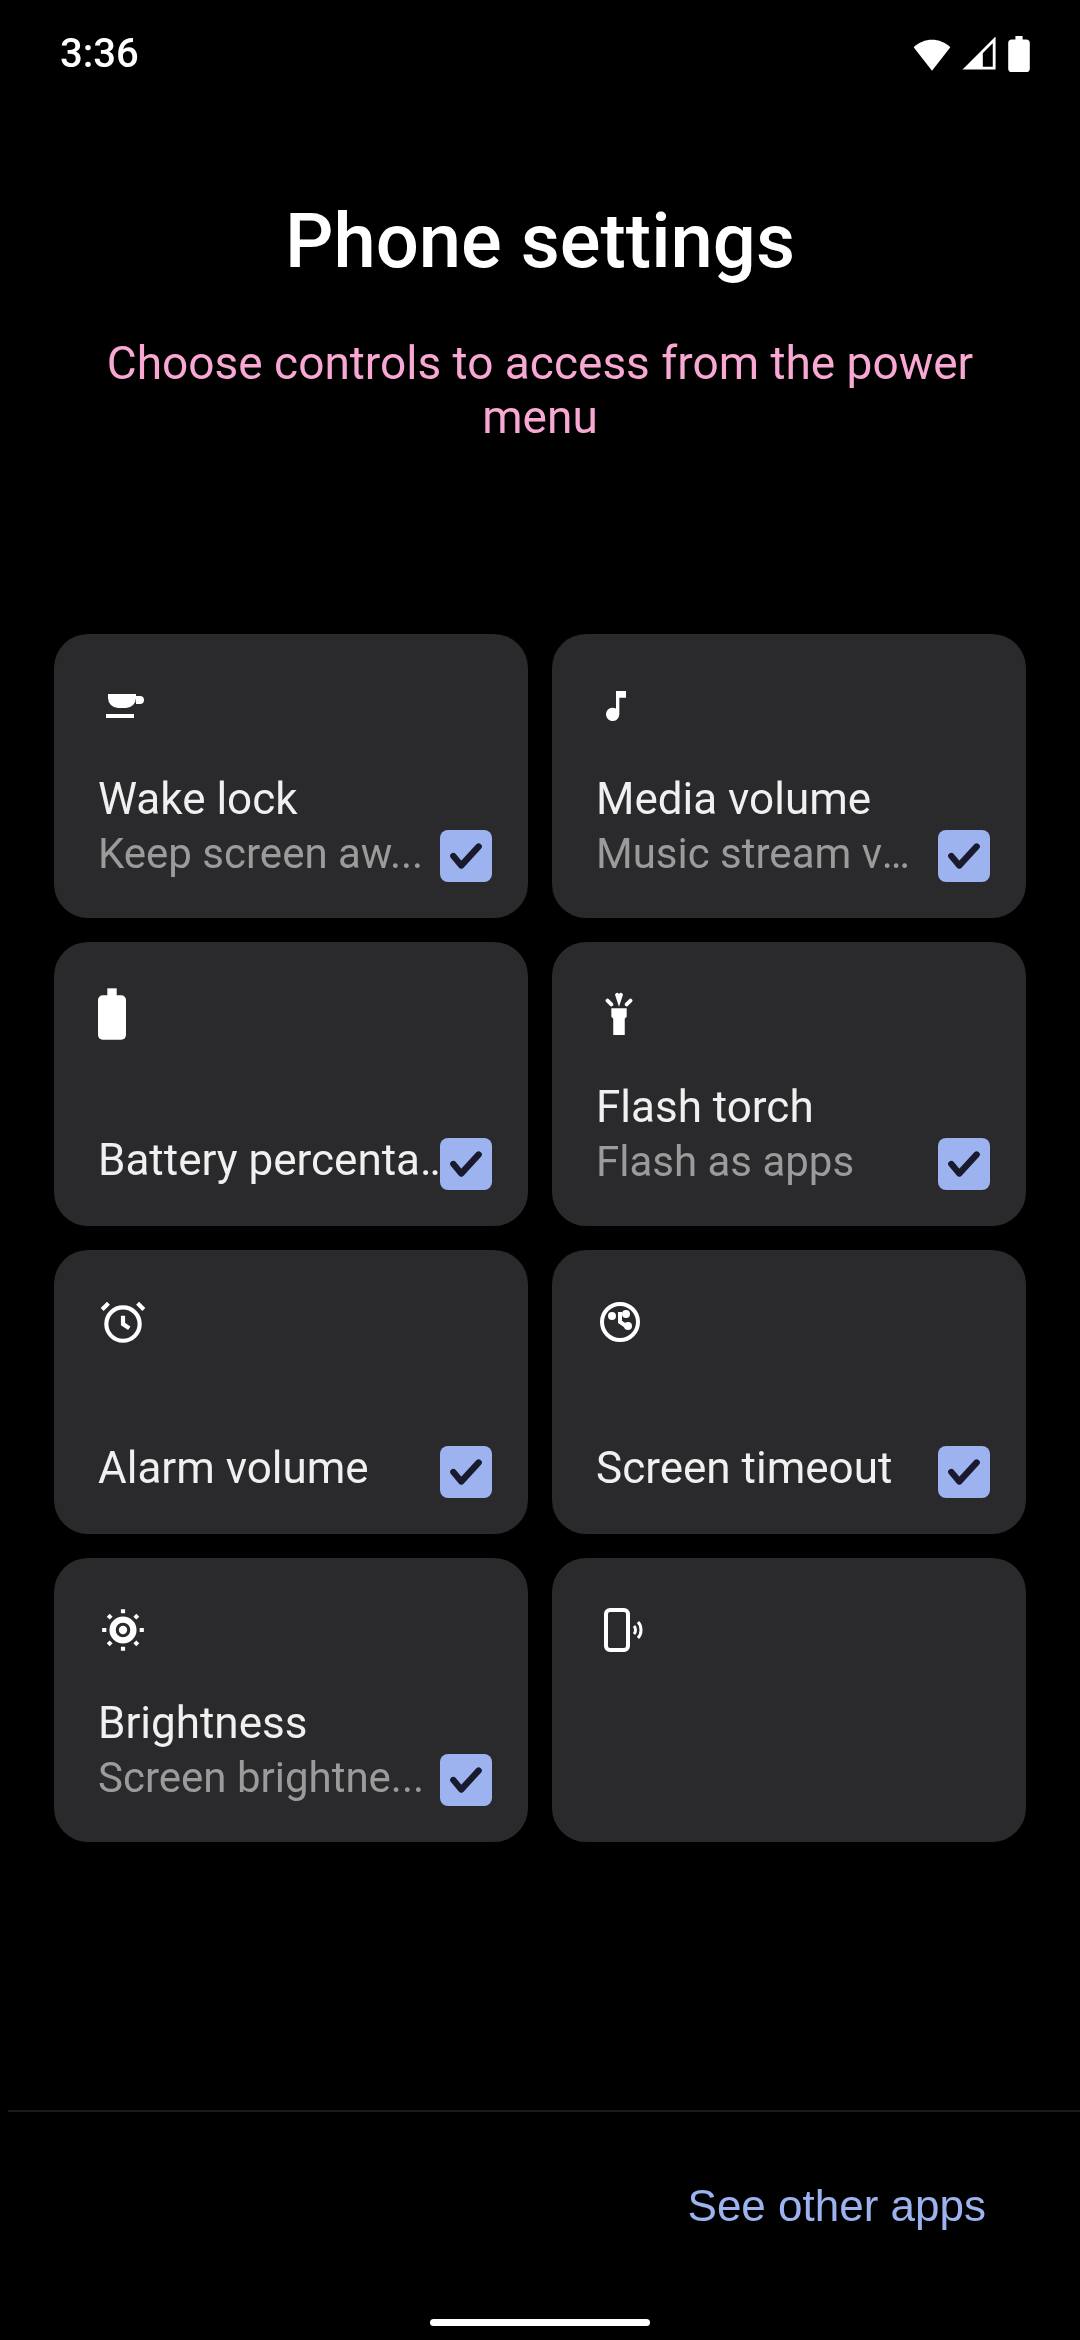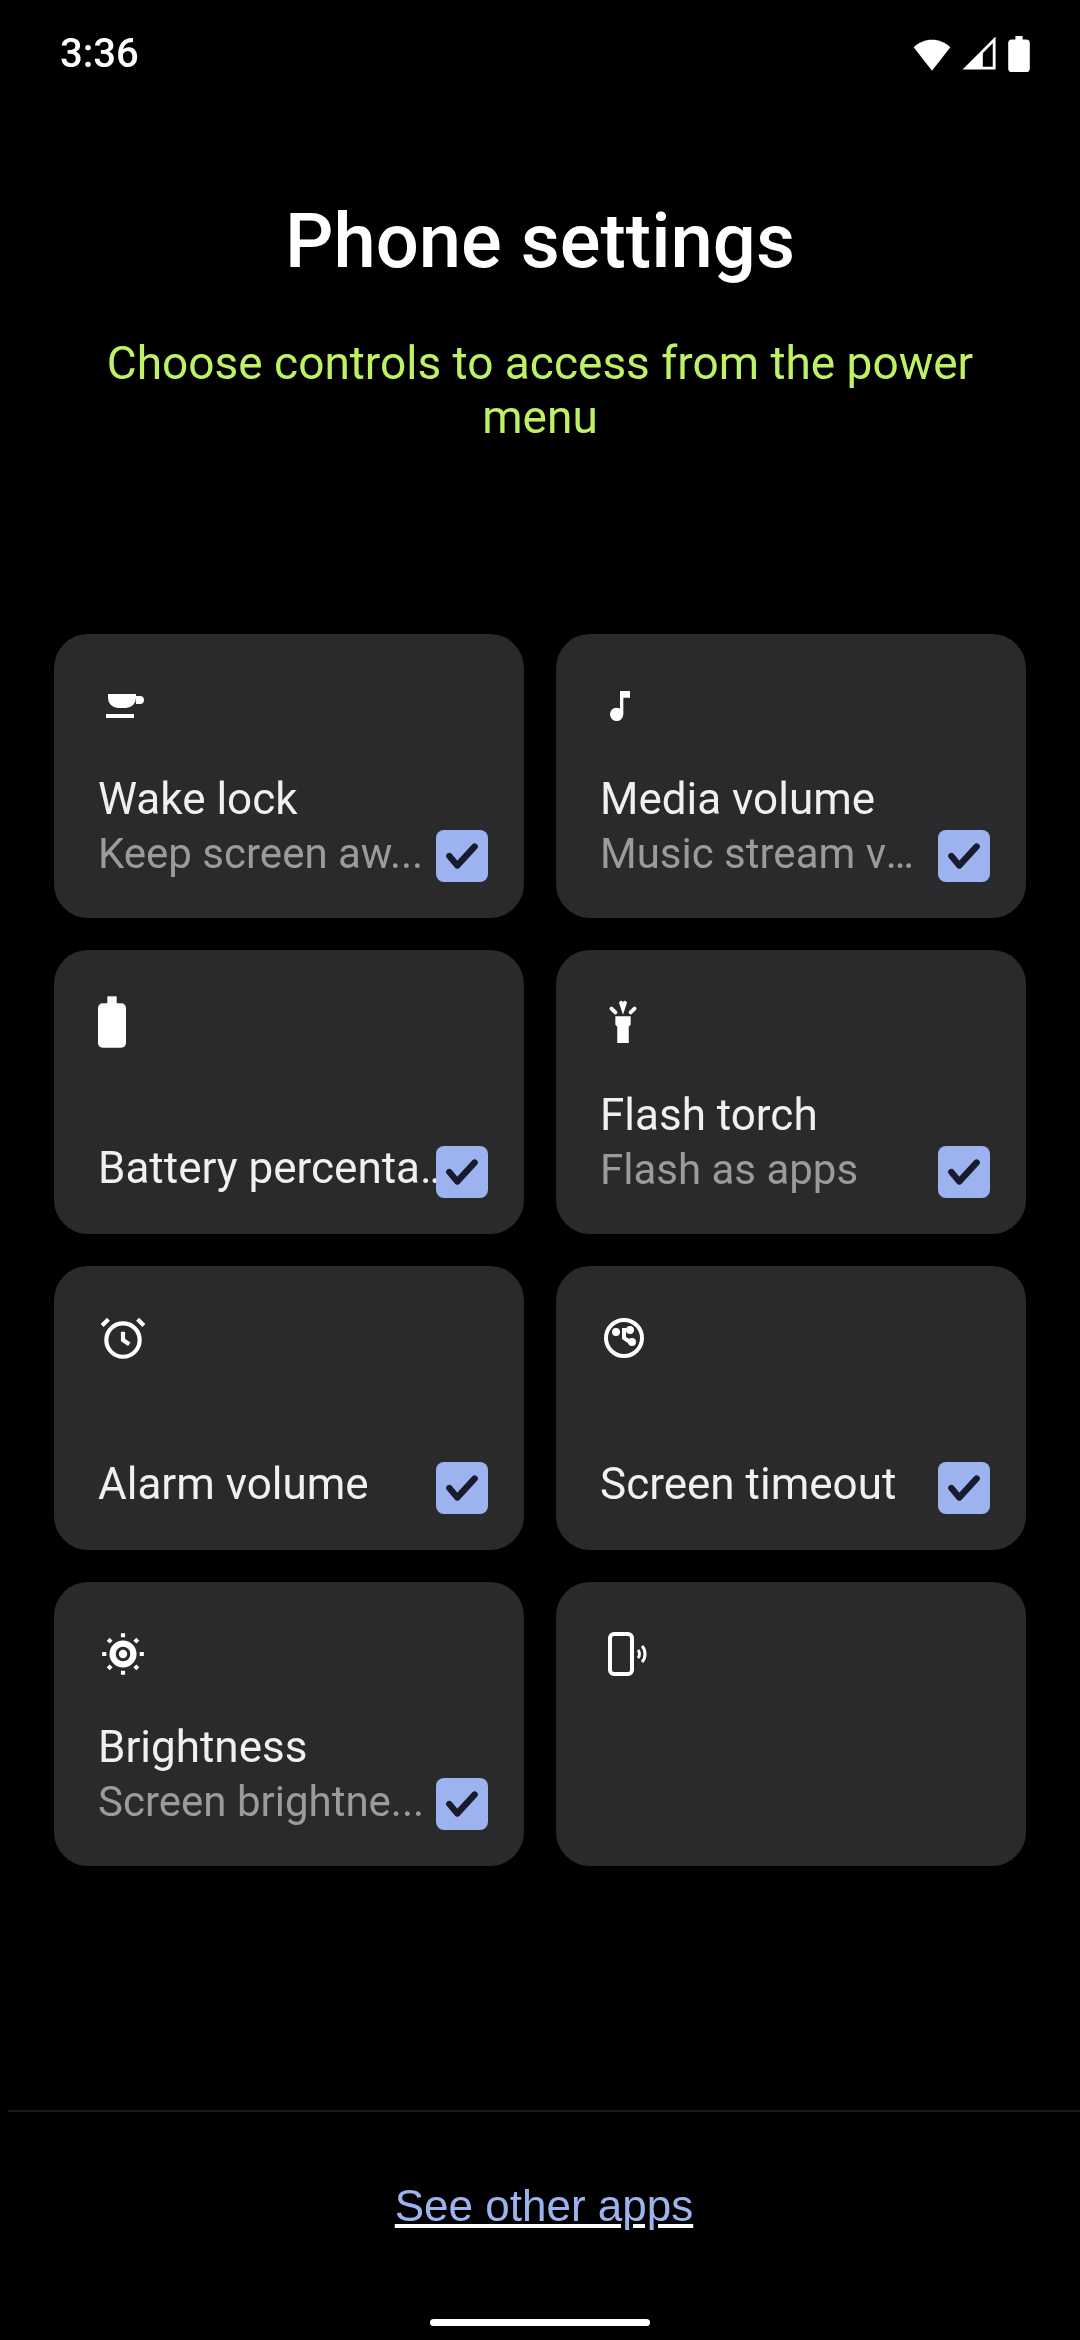--- a/index.html
+++ b/index.html
@@ -31,27 +31,27 @@
   }
   .title {
     font-size: 76px;
     font-weight: 500;
     color: #fff;
   }
   .subtitle {
     font-size: 46px;
     font-weight: 400;
     margin-top: 50px;
-    color: #bef264;
+    color: #f9a8d4;
     padding: 0 50px;
   }
   .grid {
     display: grid;
     grid-template-columns: 1fr 1fr;
-    gap: 32px;
+    gap: 24px;
     padding: 0 54px;
     margin-top: 190px;
   }
   .tile {
     background: #2a2a2d;
     border-radius: 34px;
     padding: 44px 44px 40px 44px;
     height: 284px;
     position: relative;
     display: flex;
@@ -102,23 +102,22 @@
   .footer {
     position: absolute;
     bottom: 0;
     left: 8px;
     right: 0;
     height: 230px;
     background: #000;
     border-top: 2px solid #1a1a1a;
     display: flex;
     align-items: center;
-    justify-content: center;
+    justify-content: flex-end;
     padding: 0 54px 40px 54px;
-    text-decoration: underline;
   }
   .link-btn {
     color: #9db3f0;
     font-size: 44px;
     font-weight: 500;
     background: none;
     border: none;
     padding: 30px 40px;
   }
   .save-btn {

